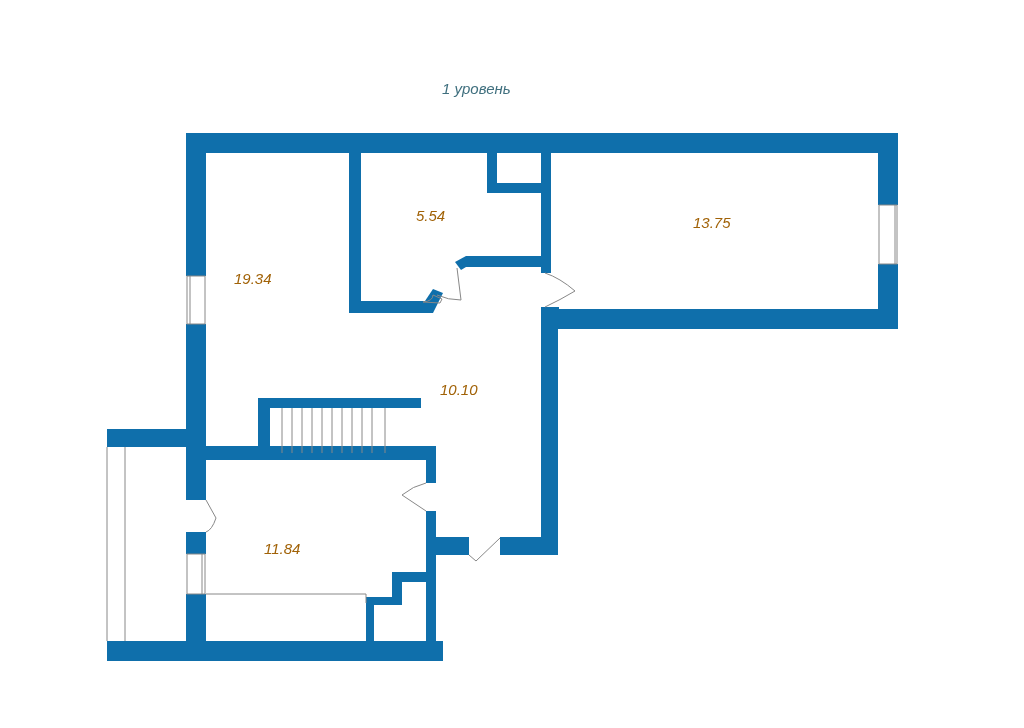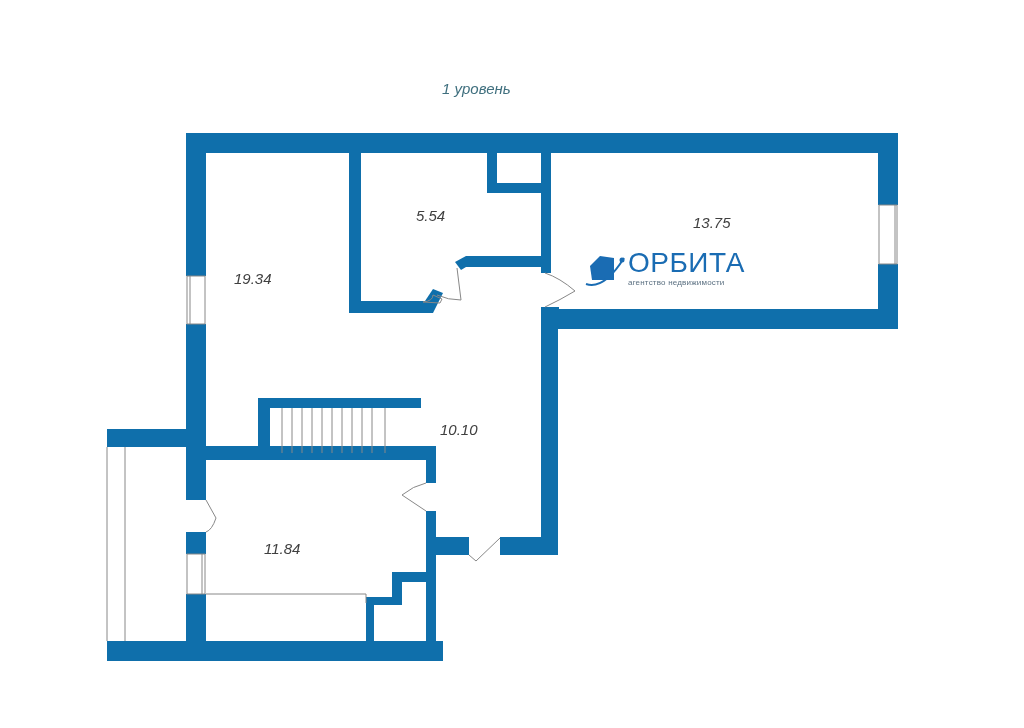--- a/index.html
+++ b/index.html
@@ -1,18 +1,18 @@
 <!DOCTYPE html>
 <html><head>
   <meta charset="utf-8">
   <style>
     html, body { margin: 0; padding: 0; background: #ffffff; }
     body { width: 1024px; height: 728px; position: relative; overflow: hidden; font-family: "Liberation Sans", sans-serif; }
     .plan { position: absolute; left: 0; top: 0; width: 1024px; height: 556px; }
-    .label { position: absolute; font-family: "Liberation Sans", sans-serif; font-style: italic; font-size: 15px; color: #404040; white-space: nowrap; }
+    .label { position: absolute; font-family: "Liberation Sans", sans-serif; font-style: italic; font-size: 15px; color: #a16207; white-space: nowrap; }
     .title { position: absolute; left: 442px; top: 80px; font-family: "Liberation Sans", sans-serif; font-style: italic; font-size: 15px; color: #3f6f7e; }
     .logo { position: absolute; left: 584px; top: 248px; height: 44px; width: 180px; }
     .logo-name { position: absolute; left: 44px; top: 0; font-family: "Liberation Sans", sans-serif; font-size: 28px; font-weight: normal; color: #1a6cb3; letter-spacing: 0.5px; line-height: 30px; }
     .logo-sub { position: absolute; left: 44px; top: 30px; font-family: "Liberation Sans", sans-serif; font-size: 8px; color: #5a6f80; letter-spacing: 0.2px; }
     .logo-icon { position: absolute; left: 0; top: 2px; width: 44px; height: 40px; }
   </style>
 </head>
 <body>
 
 <div class="plan">
@@ -100,25 +100,16 @@
       <path d="M469,555 L476,561 L500,538"></path>
       <path d="M206,500 L216,518 Q212,530 206,532"></path>
     </g>
   </svg>
 
   <div class="title">1 уровень</div>
 
   <div class="label" style="left:234px; top:270px;">19.34</div>
   <div class="label" style="left:416px; top:207px;">5.54</div>
   <div class="label" style="left:693px; top:214px;">13.75</div>
-  <div class="label" style="left:440px; top:381px;margin-top:40px;">10.10</div>
+  <div class="label" style="left:440px; top:381px;">10.10</div>
   <div class="label" style="left:264px; top:540px;text-align:center;">11.84</div>
 
-  <div class="logo">
-    <svg class="logo-icon" viewBox="0 0 44 40">
-      <polygon points="6,16 16,6 30,8 30,30 8,30" fill="#1a6cb3"></polygon>
-      <path d="M2,34 Q20,40 40,8" stroke="#1a6cb3" stroke-width="2" fill="none"></path>
-      <circle cx="38" cy="10" r="2.5" fill="#1a6cb3"></circle>
-    </svg>
-    <div class="logo-name">ОРБИТА</div>
-    <div class="logo-sub">агентство недвижимости</div>
-  </div>
 </div>
 
 </body></html>

